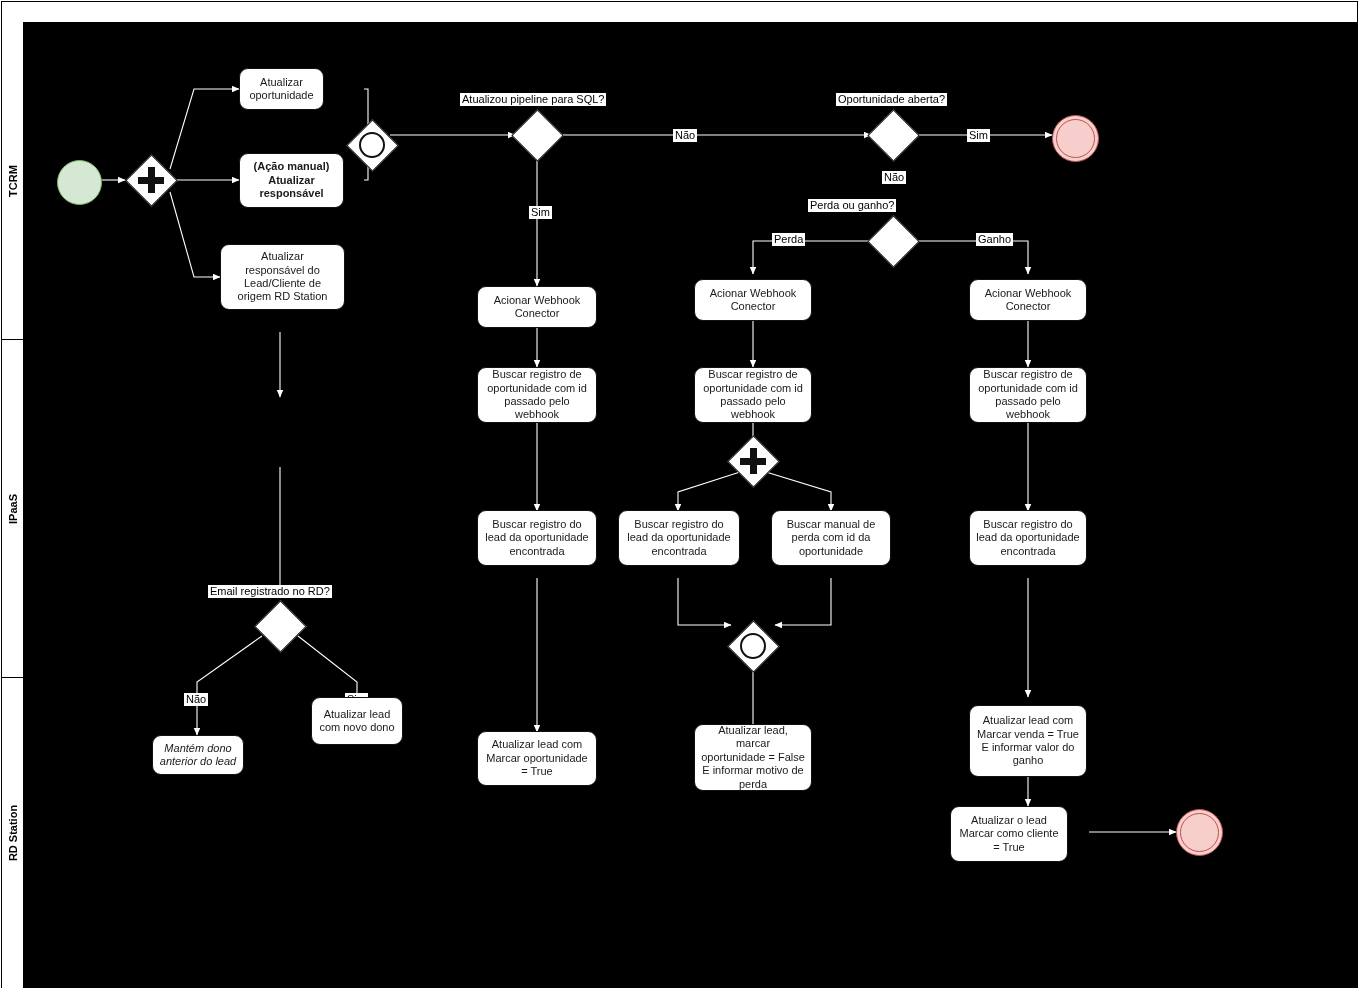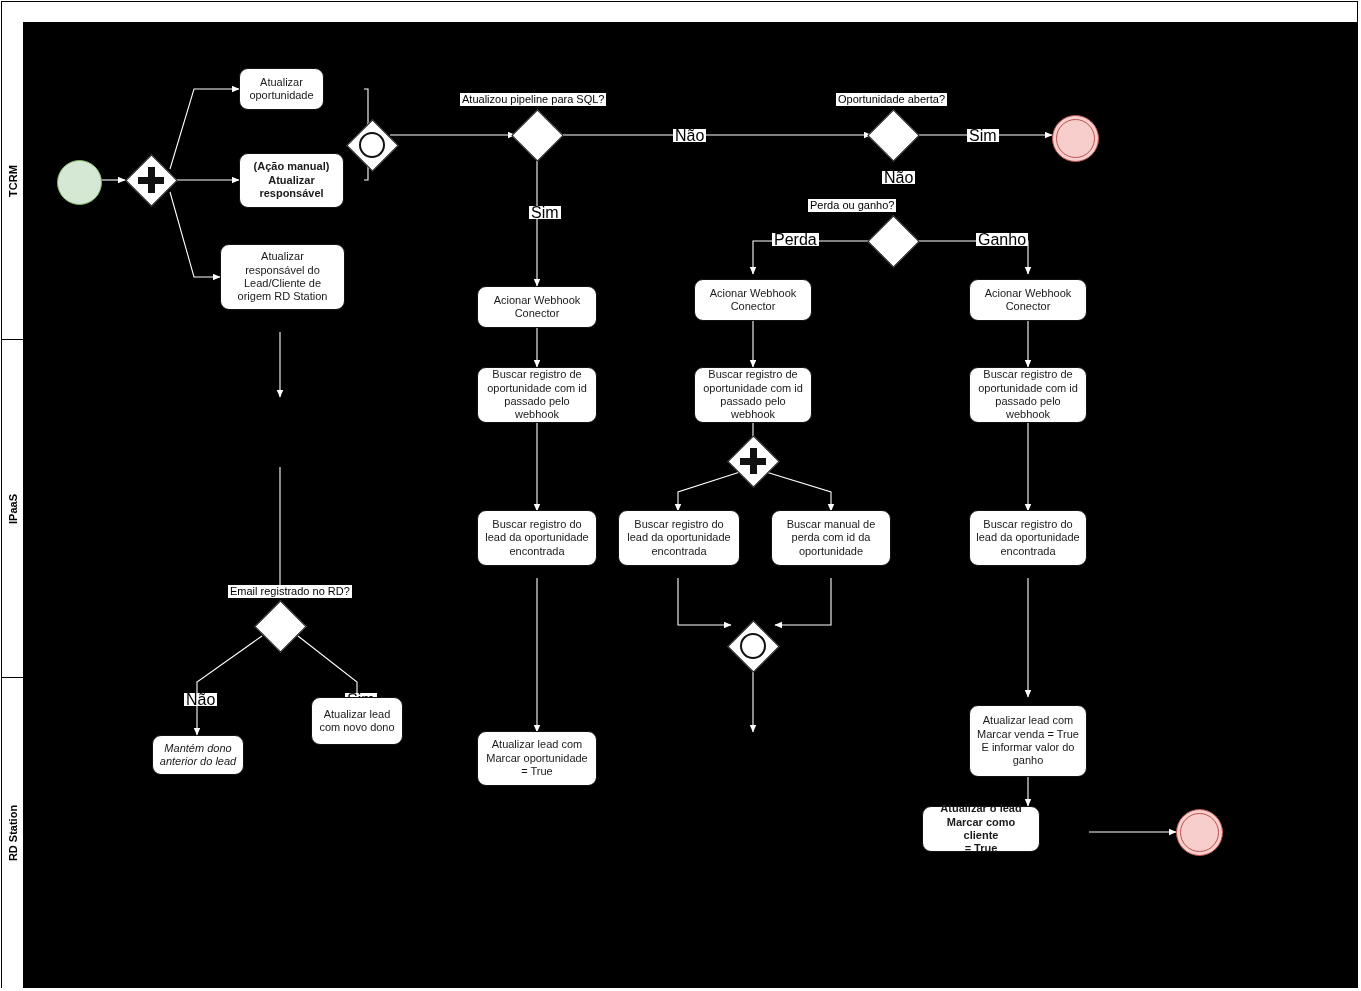--- a/index.html
+++ b/index.html
@@ -181,21 +181,21 @@
     border: 2.5px solid #111111;
     border-radius: 50%;
     box-sizing: border-box;
     background: #ffffff;
   }
 
   .edge-label {
     position: absolute;
     background: #ffffff;
     color: #000000;
-    font-size: 16px;
+    font-size: 11px;
     line-height: 13px;
     padding: 0 2px;
     white-space: nowrap;
   }
   .gw-label {
     position: absolute;
     background: #ffffff;
     color: #000000;
     font-size: 11px;
     line-height: 13px;
@@ -415,21 +415,21 @@
 encontrada</div>
 
       <div class="node task" style="left:747px; top:488px; width:120px; height:56px;">Buscar manual de
 perda com id da
 oportunidade</div>
 
       <div class="node task" style="left:945px; top:488px; width:118px; height:56px;">Buscar registro do
 lead da oportunidade
 encontrada</div>
 
-      <div class="gw-label" style="left:204px; top:563px;">Email registrado no RD?</div>
+      <div class="gw-label" style="left:184px; top:563px;">Email registrado no RD?</div>
       <div class="node gateway" style="left:230px; top:578px;">
         <div class="diamond"></div>
       </div>
 
       <div class="edge-label" style="left:160px; top:671px;">Não</div>
 
       <div class="edge-label" style="left:321px; top:671px;">Sim</div>
 
       <div class="node task" style="left:128px; top:713px; width:92px; height:40px;font-style:italic;">Mantém dono
 anterior do lead</div>
@@ -441,27 +441,31 @@
         <div class="diamond"></div>
         <div class="gw-mark">
           <div class="gw-circle"></div>
         </div>
       </div>
 
       <div class="node task" style="left:453px; top:709px; width:120px; height:55px;">Atualizar lead  com
 Marcar oportunidade
 = True</div>
 
+      <div class="node task" style="left:670px; top:702px; width:118px; height:67px;">Atualizar lead, marcar
+oportunidade = False
+E informar motivo de
+perda</div>
 
       <div class="node task" style="left:945px; top:683px; width:118px; height:72px;">Atualizar lead com
 Marcar venda = True
 E informar valor do
 ganho</div>
 
-      <div class="node task" style="left:898px; top:784px; width:118px; height:46px;font-weight:bold;">Atualizar o lead
+      <div class="node task" style="left:926px; top:784px; width:118px; height:56px;">Atualizar o lead
 Marcar como cliente
 = True</div>
 
       <div class="node event event-end" style="left:1152px; top:787px; width:47px; height:47px;">
         <div class="event-end-inner"></div>
       </div>
 
     </div>
   </div>
 </div>

